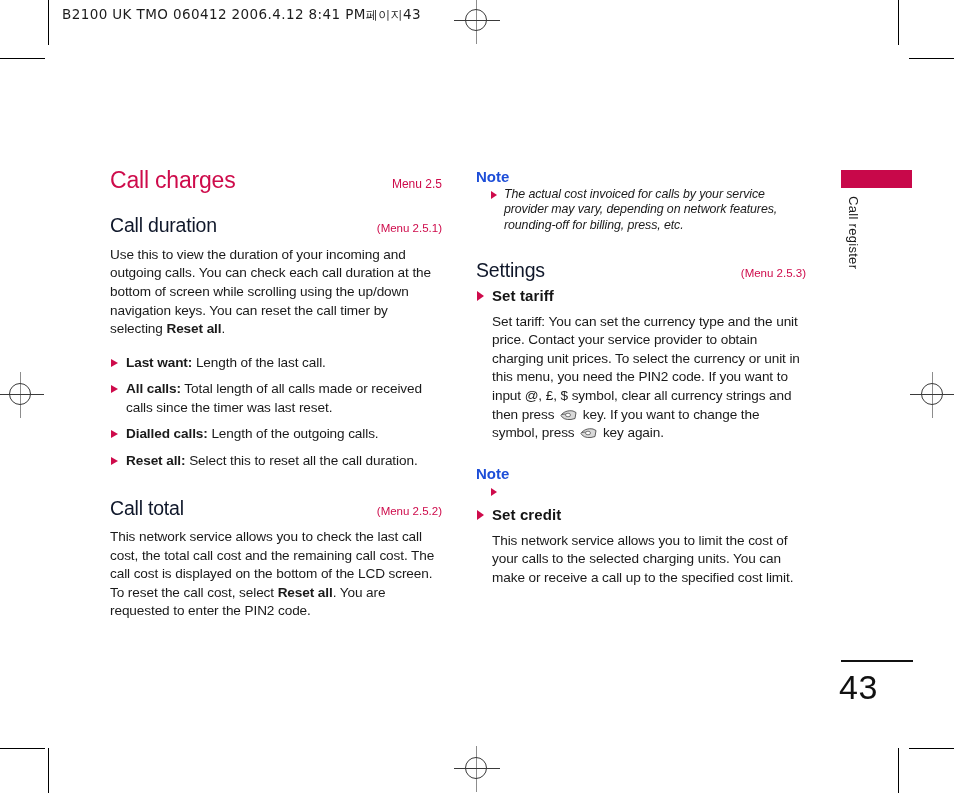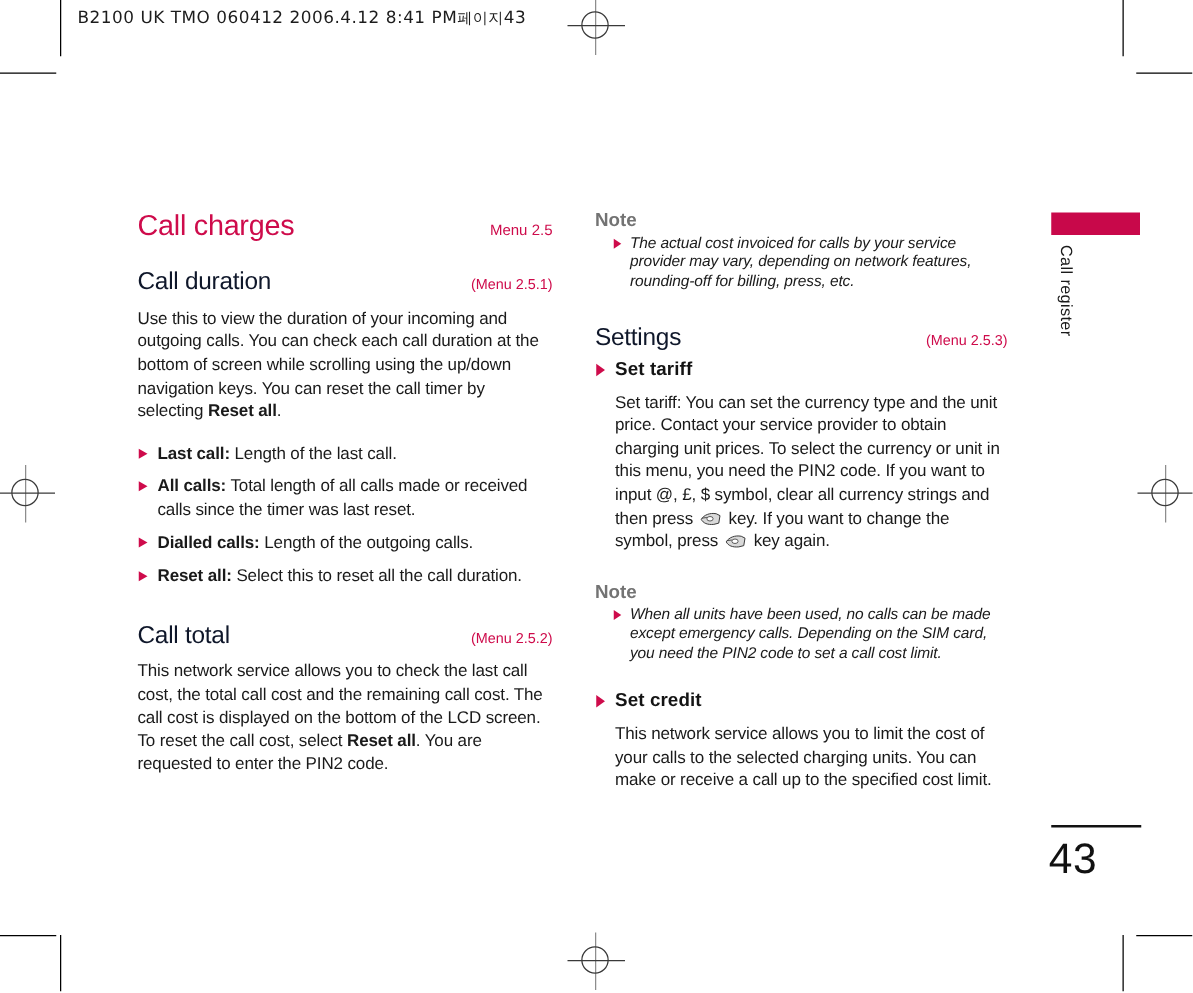--- a/index.html
+++ b/index.html
@@ -143,21 +143,21 @@
     border-left: 7px solid #CE0B4B;
     border-top: 4.5px solid transparent;
     border-bottom: 4.5px solid transparent;
   }
   .lbl { font-weight: bold; }
 
   
   .note-title {
     font-size: 15px;
     font-weight: bold;
-    color: #737373;
+    color: #1d4ed8;
     margin: 0 0 2px 0;
     font-family: "Liberation Sans", sans-serif;
   }
   ul.note-list {
     list-style: none;
     margin: 0;
     padding: 0 0 0 14px;
   }
   ul.note-list li {
     position: relative;
@@ -304,21 +304,21 @@
       <span class="menu-tag">(Menu 2.5.1)</span>
     </div>
 
     <div class="gap-s"></div>
 
     <p class="body"><span>Use this to view the duration of your incoming and outgoing calls. You can check each call duration at the bottom of screen while scrolling using the up/down navigation keys. You can reset the call timer by selecting </span><b>Reset all</b><span>.</span></p>
 
     <div class="gap-m"></div>
 
     <ul class="bullets">
-      <li><span class="tri"></span><span class="lbl">Last call:</span><span> Length of the last call.</span></li>
+      <li><span class="tri"></span><span class="lbl">Last want:</span><span> Length of the last call.</span></li>
       <li><span class="tri"></span><span class="lbl">All calls:</span><span> Total length of all calls made or received calls since the timer was last reset.</span></li>
       <li><span class="tri"></span><span class="lbl">Dialled calls:</span><span> Length of the outgoing calls.</span></li>
       <li><span class="tri"></span><span class="lbl">Reset all:</span><span> Select this to reset all the call duration.</span></li>
     </ul>
 
     <div class="gap-xl"></div>
 
     <div class="head-row">
       <h2 class="sub">Call total</h2>
       <span class="menu-tag">(Menu 2.5.2)</span>
@@ -359,21 +359,21 @@
             <path d="M2 13 C6 6, 16 2, 26 4 L32 7 L30 19 L22 21 C12 22, 5 19, 2 13 Z" fill="#d9d9d9" stroke="#3a3a3a" stroke-width="1.6"></path>
             <ellipse cx="16" cy="12" rx="5" ry="3.6" fill="#ffffff" stroke="#3a3a3a" stroke-width="1.3"></ellipse>
             <path d="M3 11 L11 10" stroke="#3a3a3a" stroke-width="1.4"></path>
           </svg></span><span> key again.</span></p>
 
     <div class="gap-l"></div>
 
     <div>
       <p class="note-title">Note</p>
       <ul class="note-list">
-        <li><span class="tri"></span><span>When all units have been used, no calls can be made except emergency calls. Depending on the SIM card, you need the PIN2 code to set a call cost limit.</span></li>
+        <li><span class="tri"></span></li>
       </ul>
     </div>
 
     <div class="gap-l"></div>
 
     <p class="subhead"><span class="tri"></span><span>Set credit</span></p>
 
     <div class="gap-s"></div>
 
     <p class="body indent">This network service allows you to limit the cost of your calls to the selected charging units. You can make or receive a call up to the specified cost limit.</p>

